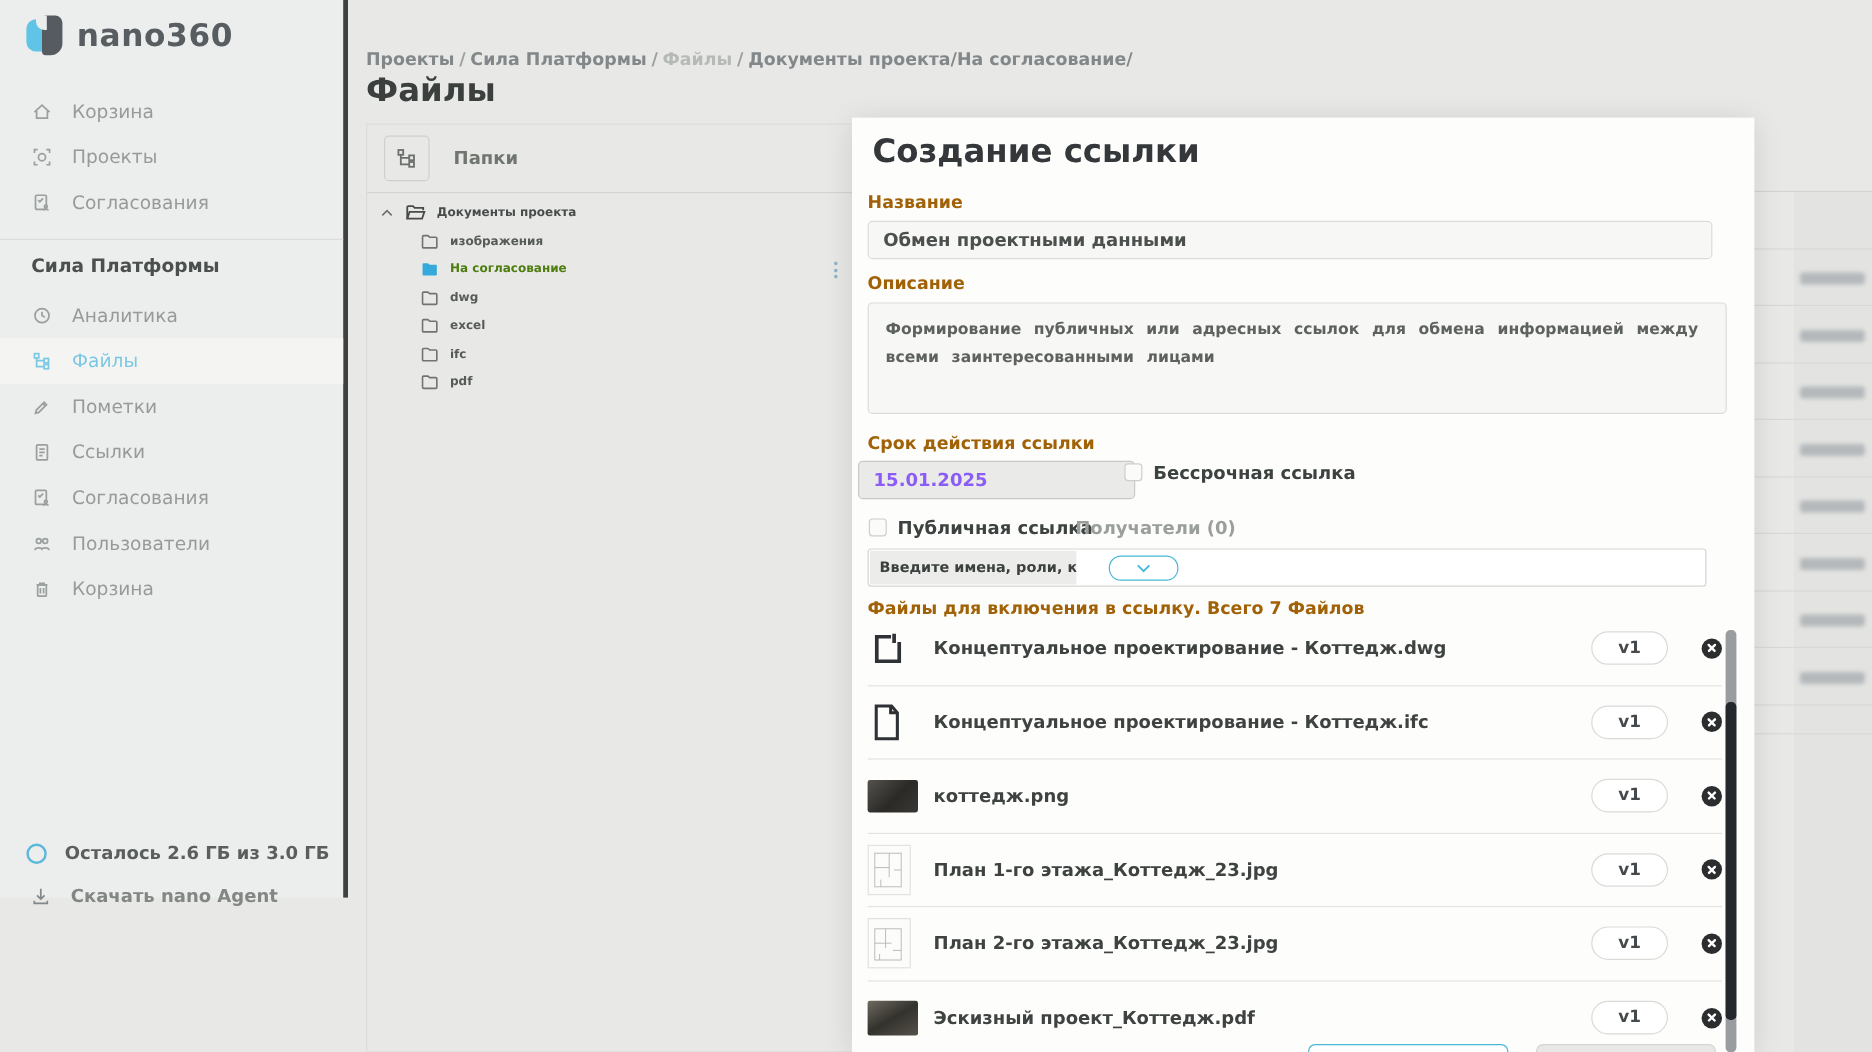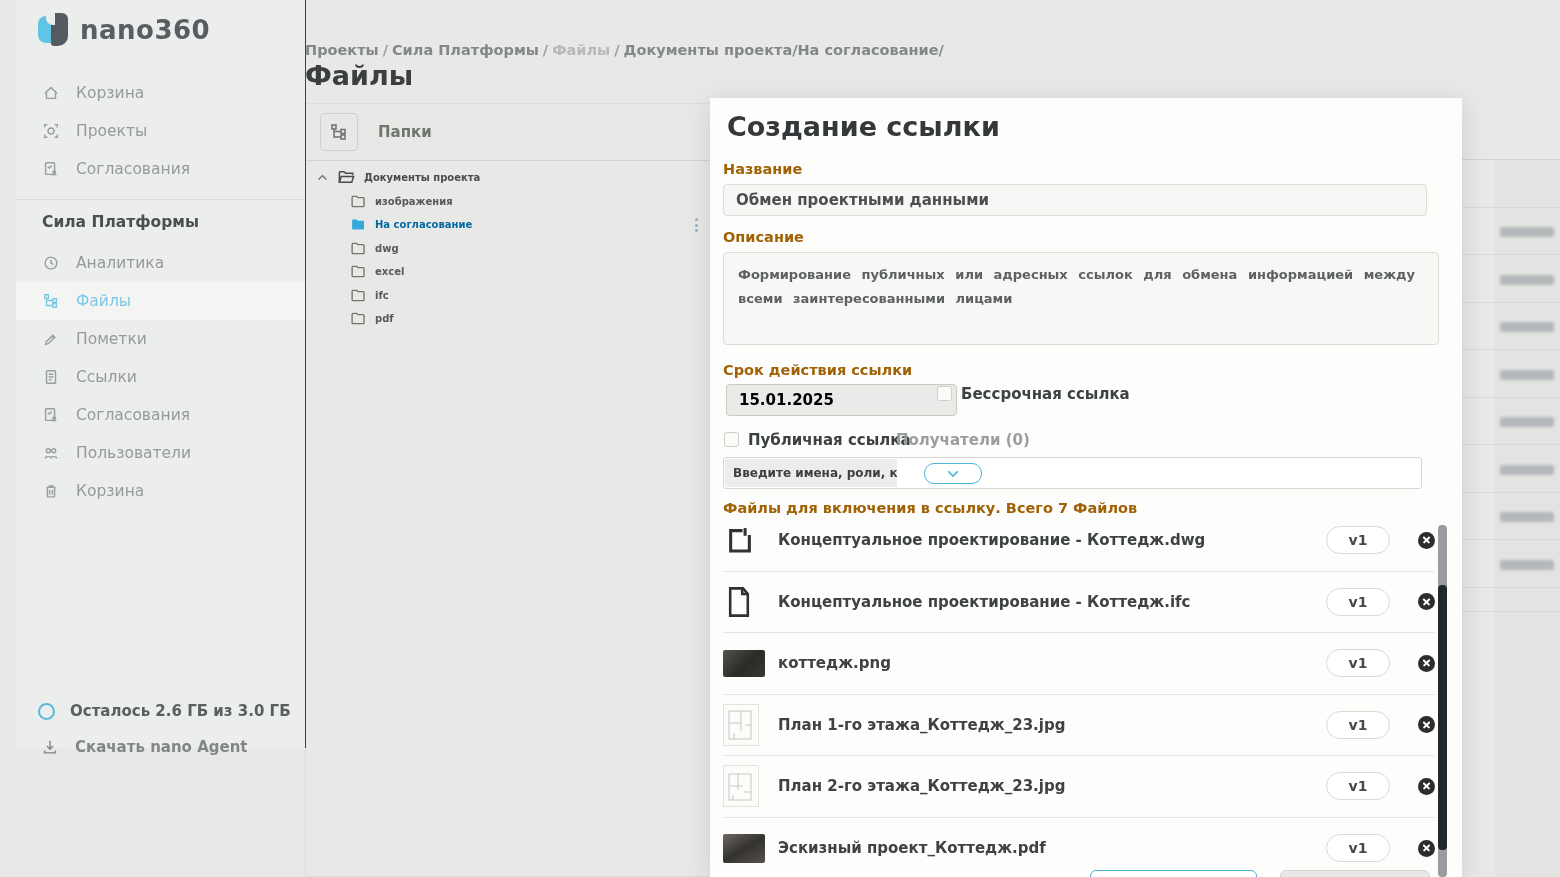--- a/index.html
+++ b/index.html
@@ -1,20 +1,20 @@
 <!DOCTYPE html>
 <html><head>
 <meta charset="utf-8">
 <style>
   * { margin:0; padding:0; box-sizing:border-box; }
   html,body { width:1560px; height:877px; overflow:hidden; }
   body { font-family:"DejaVu Sans", sans-serif; background:#e8e9e7; position:relative; color:#3e4341; }
 
   
-  .sidebar { position:absolute; left:16px; top:0; width:290px; height:748px; background:#eceded; border-right:1px solid #404040; z-index:5; }
+  .sidebar { position:absolute; left:0; top:0; width:290px; height:748px; background:#eceded; border-right:4px solid #404040; z-index:5; }
   .logo { position:absolute; left:22px; top:13px; display:flex; align-items:center; gap:9px; }
   .logo-icon { position:relative; width:33px; height:33px; }
   .logo-icon .li-a { position:absolute; left:0; top:3px; width:15px; height:27px; background:#5fc4e6; border-radius:8px 0 0 8px; }
   .logo-icon .li-b { position:absolute; left:13px; top:0; width:17px; height:33px; background:#555b60; border-radius:3px 6px 10px 3px; }
   .logo-icon .li-c { position:absolute; left:8px; top:0; width:9px; height:12px; background:#eceded; border-radius:0 0 0 7px; }
   .logo-text { font-size:26px; font-weight:600; color:#575d61; letter-spacing:.5px; }
 
   .nav { position:absolute; left:0; width:100%; }
   .nav-main { top:74px; }
   .nav-item { height:38px; display:flex; align-items:center; padding-left:26px; gap:16px; font-size:15.5px; font-weight:500; color:#969b98; cursor:pointer; }
@@ -41,42 +41,42 @@
   
   .folders-panel { position:absolute; left:305px; top:103px; width:406px; height:774px; border:1px solid #dcddda; border-right:none; background:#e8e9e7; z-index:1; }
   .fp-header { height:57px; display:flex; align-items:center; gap:20px; padding-left:14px; border-bottom:1px solid #d4d5d2; }
   .fp-icon-btn { width:38px; height:38px; border:1px solid #cfd0cd; border-radius:4px; display:flex; align-items:center; justify-content:center; cursor:pointer; }
   .fp-title { font-size:15px; font-weight:600; color:#70756f; }
   .tree { position:absolute; left:0; top:62px; width:100%; }
   .tree-row { height:23.5px; display:flex; align-items:center; gap:8px; padding-left:10px; font-size:10px; font-weight:600; color:#565b58; cursor:pointer; position:relative; }
   .tree-row.root { color:#474c4a; }
   .tree-row.child { padding-left:44px; }
   .tree-row svg { flex:none; }
-  .tree-row.selected { color:#0369a1;align-items:center; }
+  .tree-row.selected { color:#4d7c0f;align-items:center; }
   .kebab { position:absolute; right:12px; top:5px; width:4px; display:flex; flex-direction:column; gap:2.5px; cursor:pointer; }
   .kebab i { width:3px; height:3px; border-radius:50%; background:#8ab6c9; display:block; }
 
   
   .bg-table { position:absolute; left:710px; top:103px; right:0; bottom:0; background:#e8e9e7; z-index:0; }
   .bg-table .bg-head { height:57px; border-bottom:1px solid #d4d5d2; }
   .bg-col { position:absolute; left:785px; top:57px; right:0; bottom:0; background:#e3e4e1; }
   .bg-row-line { position:absolute; left:0; right:0; height:1px; background:#d9dad7; }
   .bg-label { position:absolute; left:790px; width:54px; height:10px; border-radius:2px; background:#8f959d; opacity:.55; filter:blur(1.6px); }
 
   
   .modal { position:absolute; left:710px; top:98px; width:752px; height:779px; background:#fdfdfc; box-shadow:0 4px 24px rgba(0,0,0,.12); z-index:10; overflow:hidden; }
   .modal-title { position:absolute; left:17px; top:13px; font-size:27px; font-weight:600; color:#34383b; }
   .fld-label { position:absolute; font-size:14.5px; font-weight:600; color:#a16207; }
   .txt-input { position:absolute; background:#f7f7f5; border:1px solid #dcdcd8; border-radius:4px; font-family:"DejaVu Sans",sans-serif; font-size:15px; font-weight:600; color:#4b504e; padding:0 12px; outline:none; }
   .l-name { left:13px; top:63px; }
   .in-name { left:13px; top:86px; width:704px; height:32px; }
   .l-desc { left:13px; top:131px; }
   .in-desc { left:13px; top:154px; width:716px; height:93px; font-size:13px; font-weight:600; color:#5d625f; line-height:1.85; padding:10px 14px; word-spacing:6px; resize:none; }
   .l-expiry { left:13px; top:264px; }
-  .in-expiry { left:16px; top:286px; width:231px; height:32px; background:#eaeae8; border:1px solid #c9cac6; color:#000000; }
+  .in-expiry { left:5px; top:286px; width:231px; height:32px; background:#eaeae8; border:1px solid #c9cac6; color:#8b5cf6; }
   .checkbox { position:absolute; width:15px; height:15px; border:1.5px solid #cdcfcb; border-radius:3px; background:#fbfbfa; cursor:pointer; }
   .cb-label { position:absolute; font-size:15px; font-weight:700; color:#3c4240; }
   .cb-perpetual { left:227px; top:288px; }
   .lbl-perpetual { left:251px; top:287px; }
   .cb-public { left:14px; top:334px; }
   .lbl-public { left:38px; top:333px; }
   .lbl-recipients { left:186px; top:333px; font-size:15px; font-weight:600; color:#9a9f9b; position:absolute; }
   .recipients-box { position:absolute; left:13px; top:359px; width:699px; height:32px; background:#ffffff; border:1px solid #d5d6d2; border-radius:3px; }
   .recipients-chip { position:absolute; left:1px; top:1px; width:172px; height:28px; background:#ececea; display:flex; align-items:center; padding-left:8px; }
   .recipients-chip input { border:none; background:transparent; outline:none; width:100%; font-family:"DejaVu Sans",sans-serif; font-size:12px; font-weight:600; color:#3c4140; }

